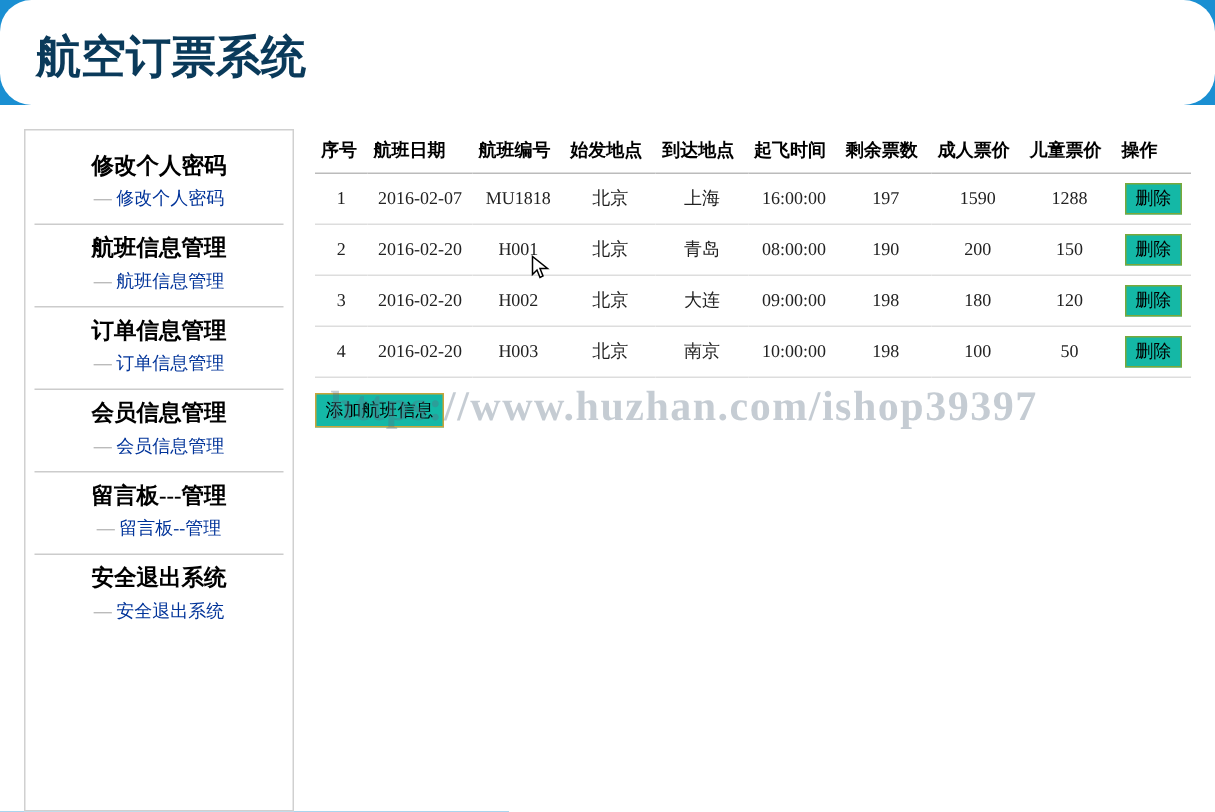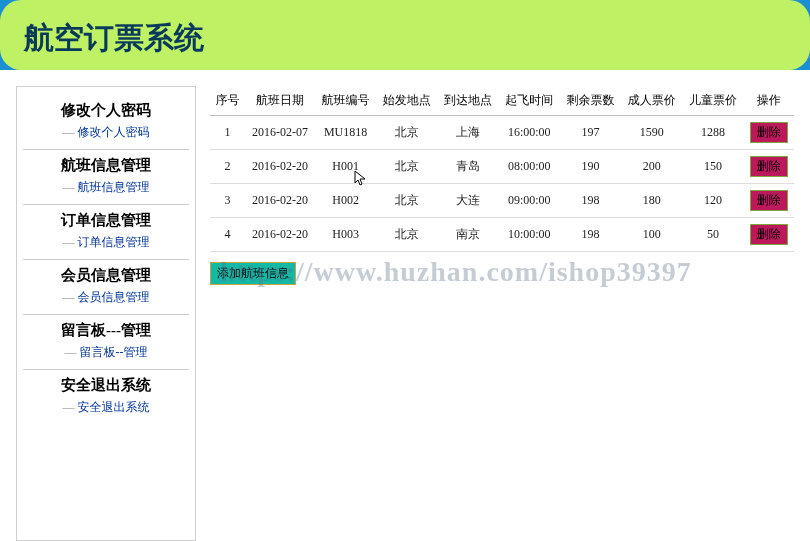--- a/index.html
+++ b/index.html
@@ -6,21 +6,21 @@
 body {
   font-family: "SimSun", "宋体", serif;
   font-size: 13px;
   background: #1a8fd2;
   width: 810px;
   height: 541px;
   overflow: hidden;
 }
 .header {
   height: 70px;
-  background: #bef264;
+  background: #ffffff;
   color: #0a3a5a;
   font-size: 30px;
   font-weight: bold;
   padding: 18px 0 0 24px;
   border-radius: 21px;
 }
 .body-area {
   background: #fff;
   height: 471px;
   padding: 16px 0 0 16px;
@@ -59,35 +59,35 @@
   flex: 1;
   padding-right: 16px;
   position: relative;
 }
 table {
   width: 100%;
   border-collapse: collapse;
   font-size: 12px;
 }
 th {
-  text-align: center;
-  font-weight: normal;
+  text-align: left;
+  font-weight: bold;
   padding: 6px 4px;
   border-bottom: 1px solid #bbb;
   color: #000;
   font-family: "SimHei","黑体",sans-serif;
 }
 td {
   text-align: center;
   padding: 6px 4px;
   border-bottom: 1px solid #ddd;
   color: #222;
 }
 .btn-del {
-  background: #be185d;
+  background: #14b8a6;
   border: 1px solid #7aa83a;
   font-size: 12px;
   padding: 1px 6px;
   cursor: pointer;
   font-family: inherit;
   text-align: right;
 }
 .btn-add {
   background: #14b8a6;
   border: 1px solid #c9a53a;

